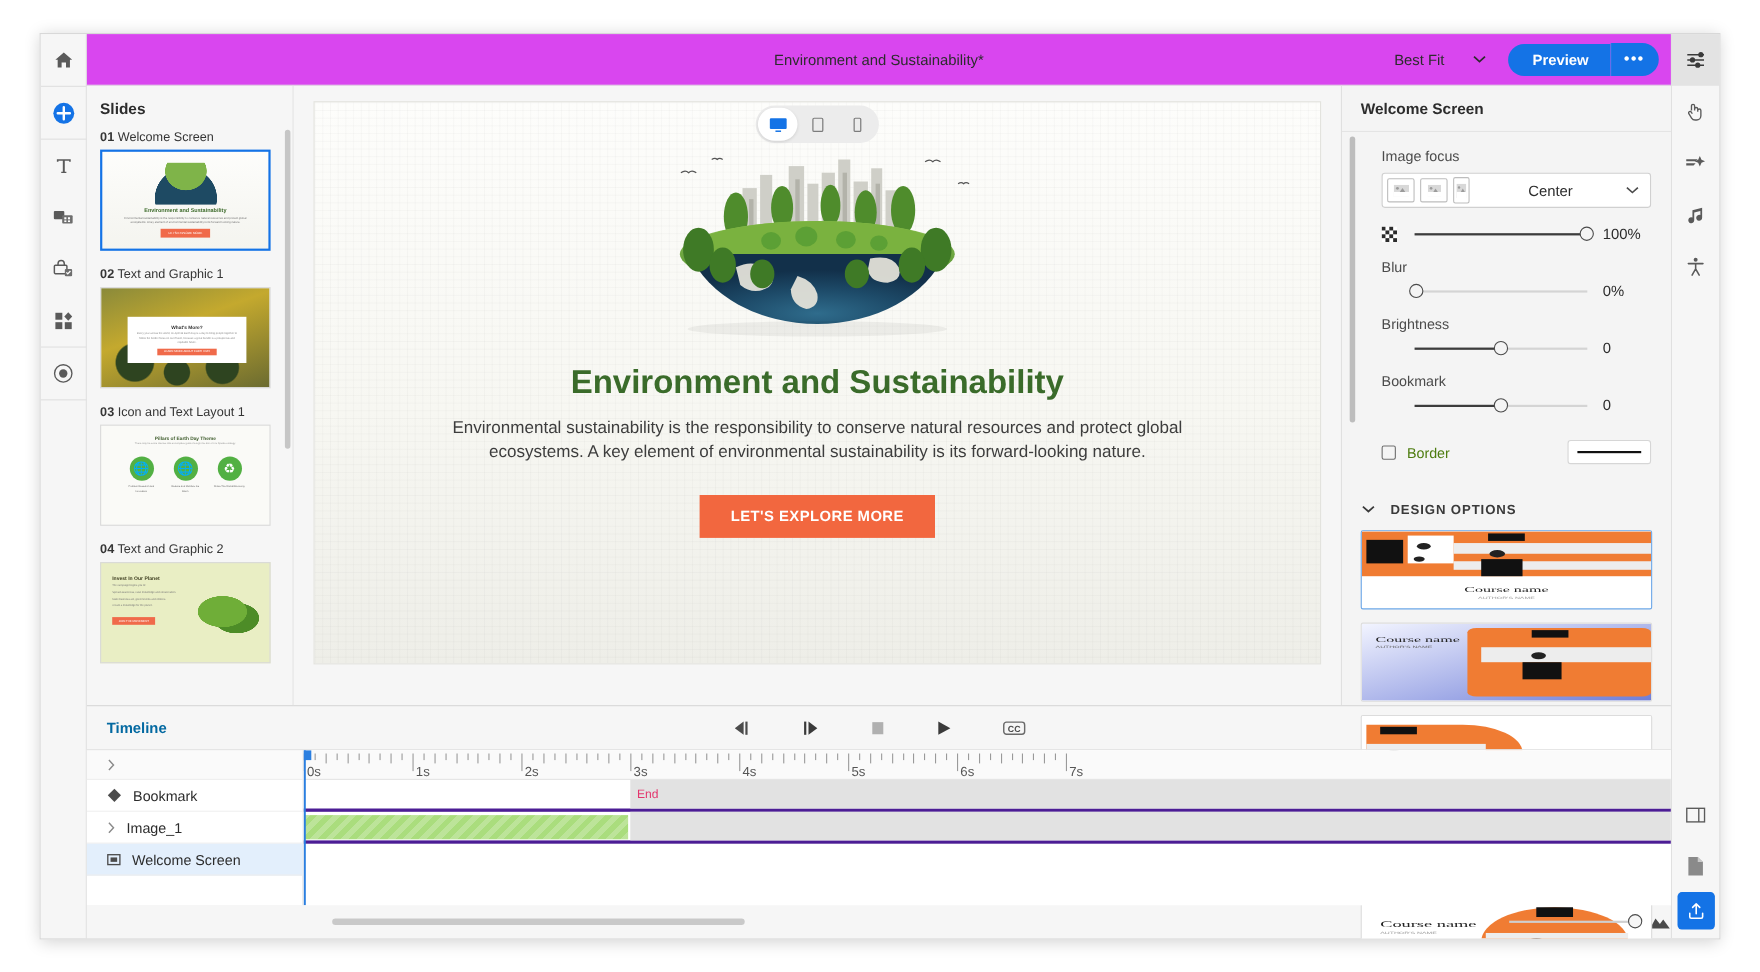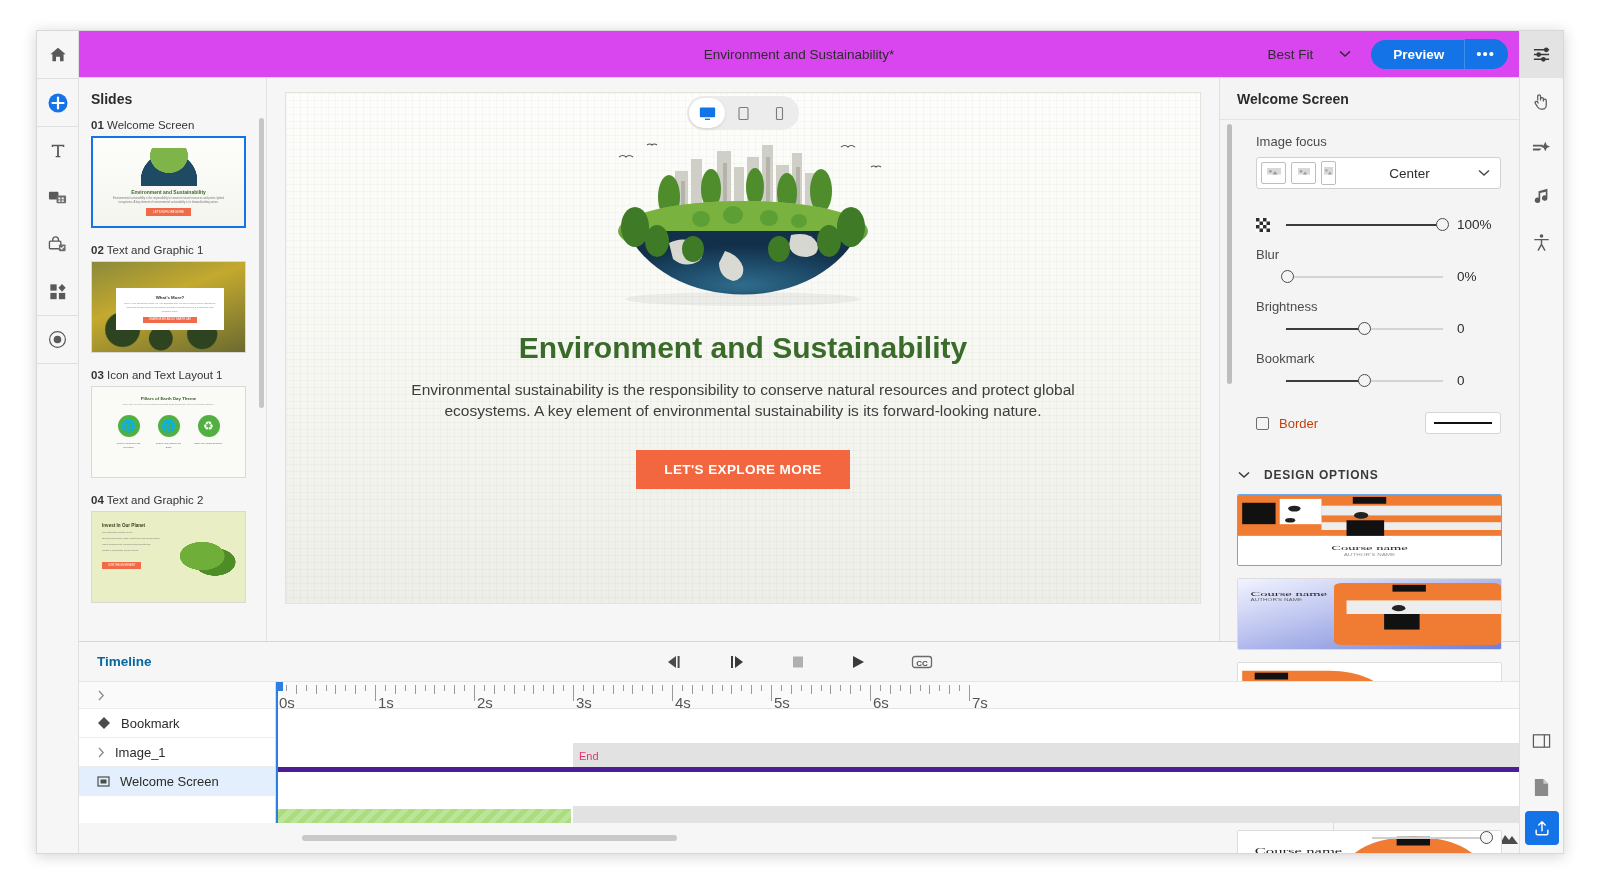--- a/index.html
+++ b/index.html
@@ -247,21 +247,21 @@
   }
   .focus-ic {
     width: 25px; height: 22px; border: 1px solid #bdbdbd; border-radius: 2px;
     background: #fff; margin-right: 5px;
     display: flex; align-items: center; justify-content: center;
   }
   .focus-ic.tall { width: 15px; height: 24px; }
   .focus-sel { flex: 1; text-align: center; font-size: 13.5px; color: #2c2c2c; }
   .focus-caret { padding-right: 6px; color: #4b4b4b; }
 
-  .slider-row { display: flex; align-items: center; margin-top: 28px; }
+  .slider-row { display: flex; align-items: center; margin-top: 16px; }
   .slider-ic { width: 20px; margin-right: 10px; display:flex; align-items:center; }
   .track { flex: 1; height: 2px; background: #d4d4d4; position: relative; }
   .track .fill { position: absolute; left: 0; top: 0; height: 2px; background: #3c3c3c; }
   .knob {
     position: absolute; top: -6px; width: 13px; height: 13px;
     border: 1.6px solid #4b4b4b; border-radius: 50%; background: #f4f4f4;
   }
   .slider-val { width: 58px; text-align: left; padding-left: 14px; font-size: 13.5px; color: #2c2c2c; }
   .sl-label { font-size: 13px; color: #4b4b4b; margin-top: 15px; }
 
@@ -341,22 +341,22 @@
     padding-left: 18px; gap: 10px; background: #fff;
   }
   .tl-row.hdr { height: 27px; background: #fafafa; }
   .tl-row.sel { background: #e3effc; }
   .tl-tracks { flex: 1; position: relative; background: #fff; overflow: hidden; }
   .ruler {
     height: 27px; position: relative;
     border-bottom: 1px solid #e4e4e4; background: #fafafa;
   }
   .tick { position: absolute; top: 3px; width: 1px; background: #9a9a9a; }
-  .ruler-lbl { position: absolute; top: 12px; font-size: 15px; color: #555; }
-  .track-row { height: 29px; border-bottom: 5px solid #4c1d95; position: relative; margin-top: 34px; }
+  .ruler-lbl { position: absolute; top: 12px; font-size: 12px; color: #555; }
+  .track-row { height: 29px; border-bottom: 3px solid #4c1d95; position: relative; }
   .past-end { position: absolute; top: 0; bottom: 0; background: #e2e2e2; }
   .playhead { position: absolute; top: 0; bottom: 0; width: 2px; background: #2b7fe0; z-index: 6; }
   .playhead-cap { position: absolute; top: 0; width: 7px; height: 9px; background: #2b7fe0; z-index: 7; }
   .endmark { position: absolute; font-size: 11px; color: #e3356d; }
   .bar-green {
     position: absolute; top: 3px; height: 22px; background: #aadd7d;
     background-image: repeating-linear-gradient(-45deg, rgba(255,255,255,.22) 0 5px, transparent 5px 10px);
   }
   .bar-grey {
     position: absolute; top: 3px; height: 23px; background: #a0a0a0;
@@ -721,21 +721,21 @@
               <div class="slider-ic"></div>
               <div class="track">
                 <div class="fill" style="width:50%"></div>
                 <div class="knob" style="left:calc(50% - 7px)"></div>
               </div>
               <div class="slider-val">0</div>
             </div>
 
             <div class="border-row">
               <div class="chk"></div>
-              <div style="font-size:13px;color:#c2410c">Border</div>
+              <div style="font-size:13px;color:#4d7c0f">Border</div>
               <div class="border-sw">
                   <i></i>
                 </div>
             </div>
           </div>
 
           <div class="props-div"></div>
 
           <div class="design-head">
             <span>

